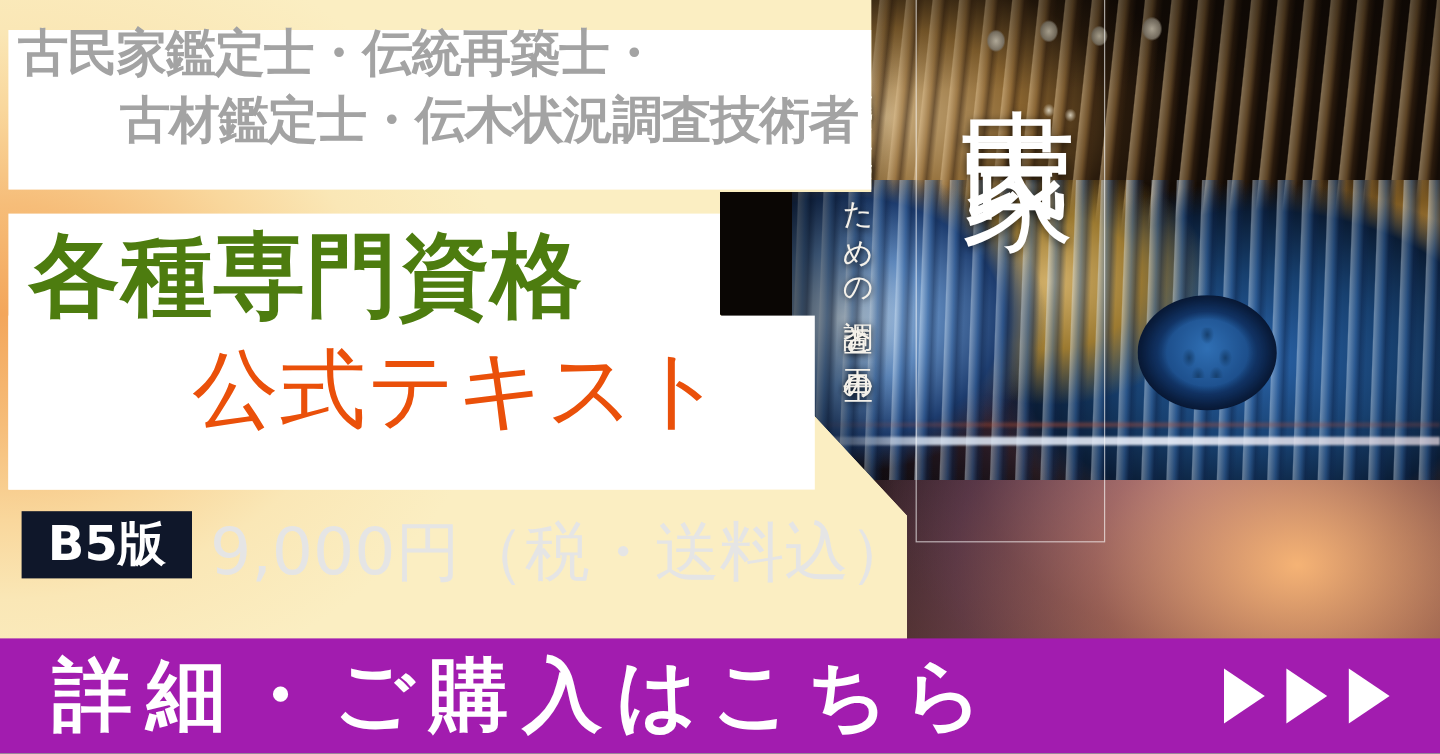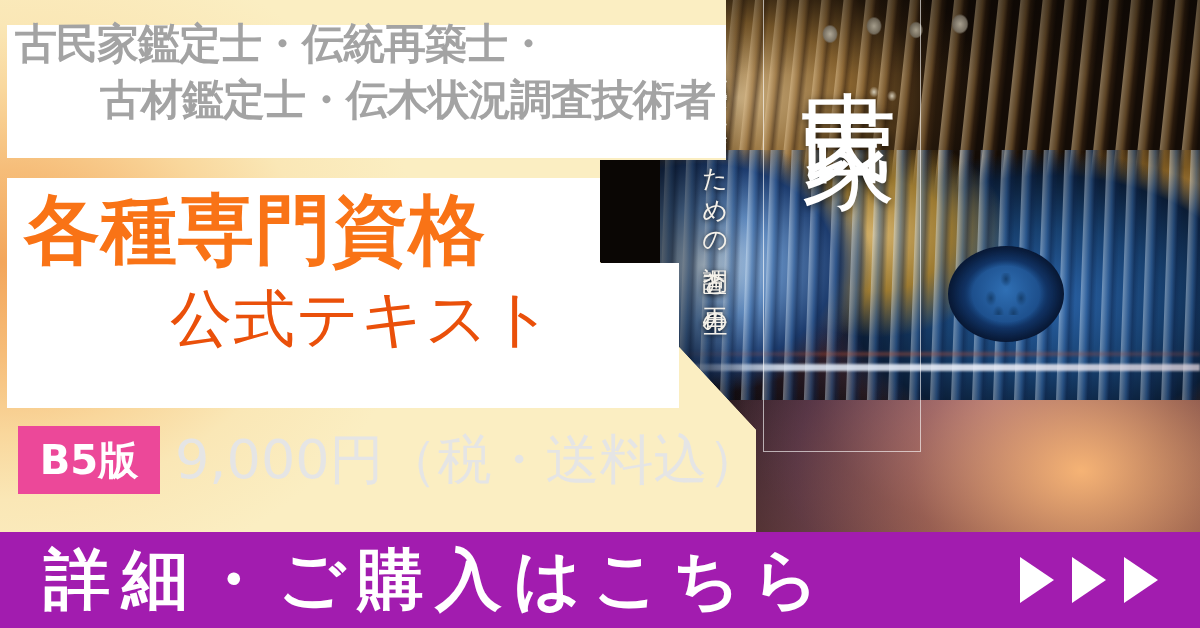--- a/index.html
+++ b/index.html
@@ -152,38 +152,38 @@
   .sub-block-a{
     position:absolute;left:7px;top:178px;width:593px;height:230px;
     background:#ffffff;
   }
   .sub-block-b{
     position:absolute;left:7px;top:263px;width:672px;height:145px;
     background:#ffffff;
   }
   .sub-line1{
     position:absolute;left:24px;top:192px;
-    color:#f97316;
+    color:#4d7c0f;
     font-family:"DejaVu Sans","Liberation Sans",sans-serif;
     font-weight:700;font-size:76px;line-height:1;letter-spacing:1px;
     white-space:nowrap;
   }
   .sub-line2{
-    position:absolute;left:170px;top:288px;
+    position:absolute;left:160px;top:288px;
     color:#ea500a;
     font-family:"DejaVu Sans","Liberation Sans",sans-serif;
-    font-weight:400;font-size:62px;line-height:1;letter-spacing:1px;
+    font-weight:400;font-size:72px;line-height:1;letter-spacing:1px;
     white-space:nowrap;
   }
 
   
   .badge{
     position:absolute;left:18px;top:426px;
-    width:142px;height:68px;
-    background:#ec4899;
+    width:142px;height:56px;
+    background:#0f172a;
     display:flex;align-items:center;justify-content:center;
   }
   .badge-text{
     color:#ffffff;
     font-family:"DejaVu Sans","Liberation Sans",sans-serif;
     font-weight:700;font-size:40px;line-height:1;letter-spacing:0px;
     white-space:nowrap;
   }
   .price{
     position:absolute;left:175px;top:430px;

